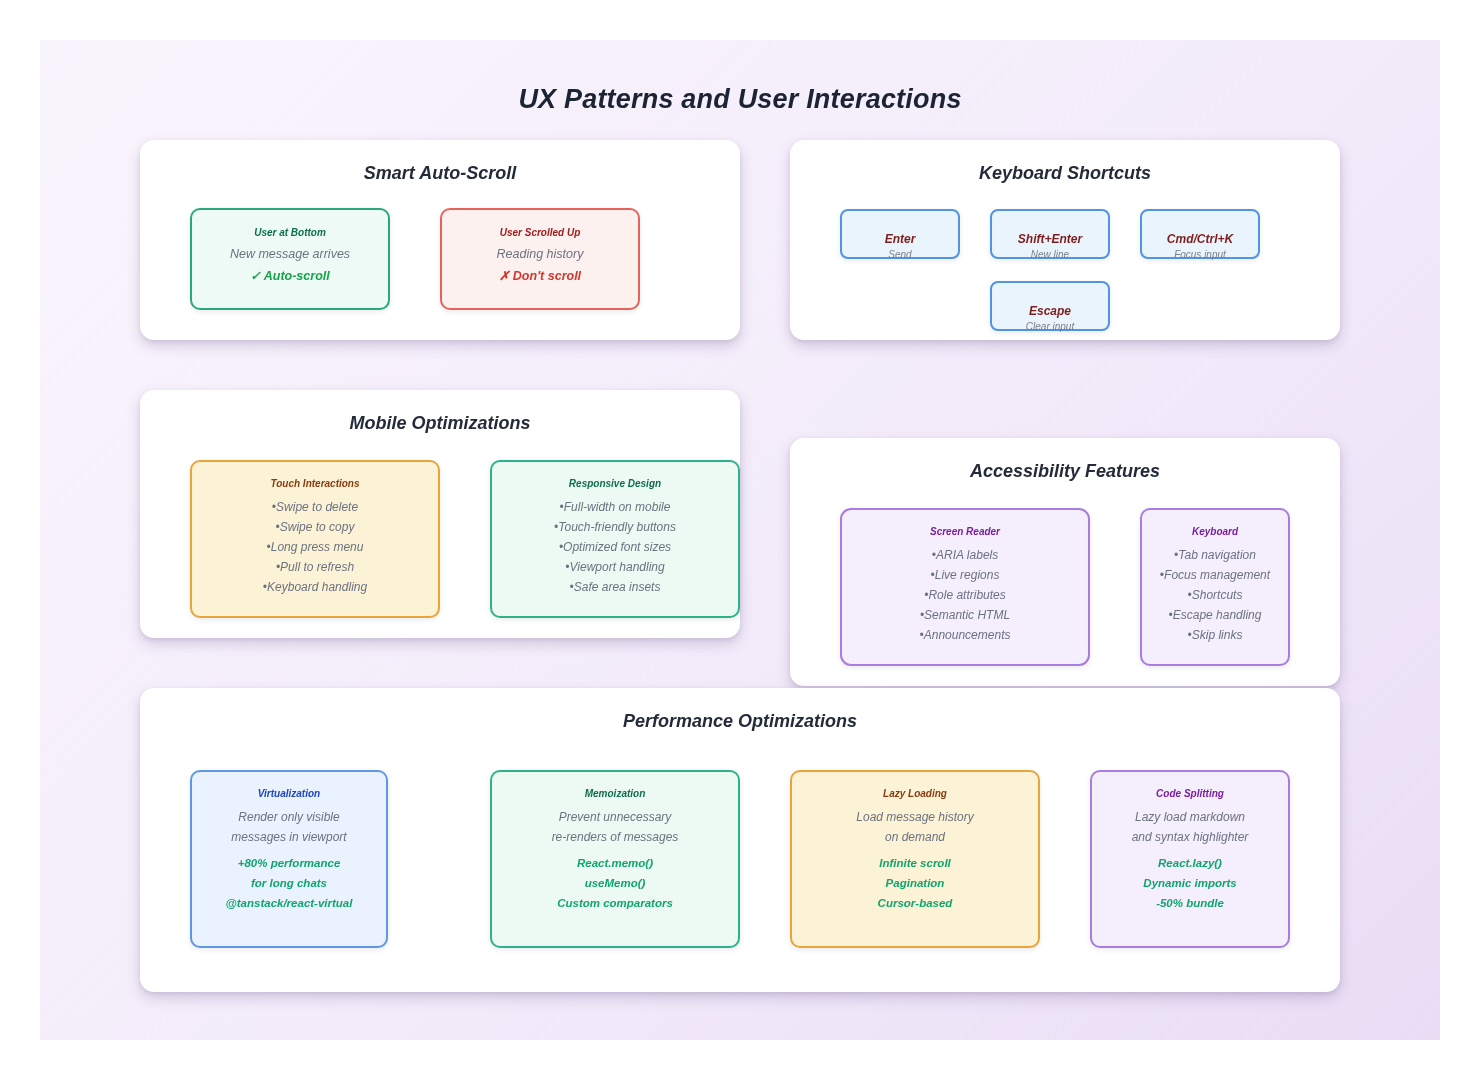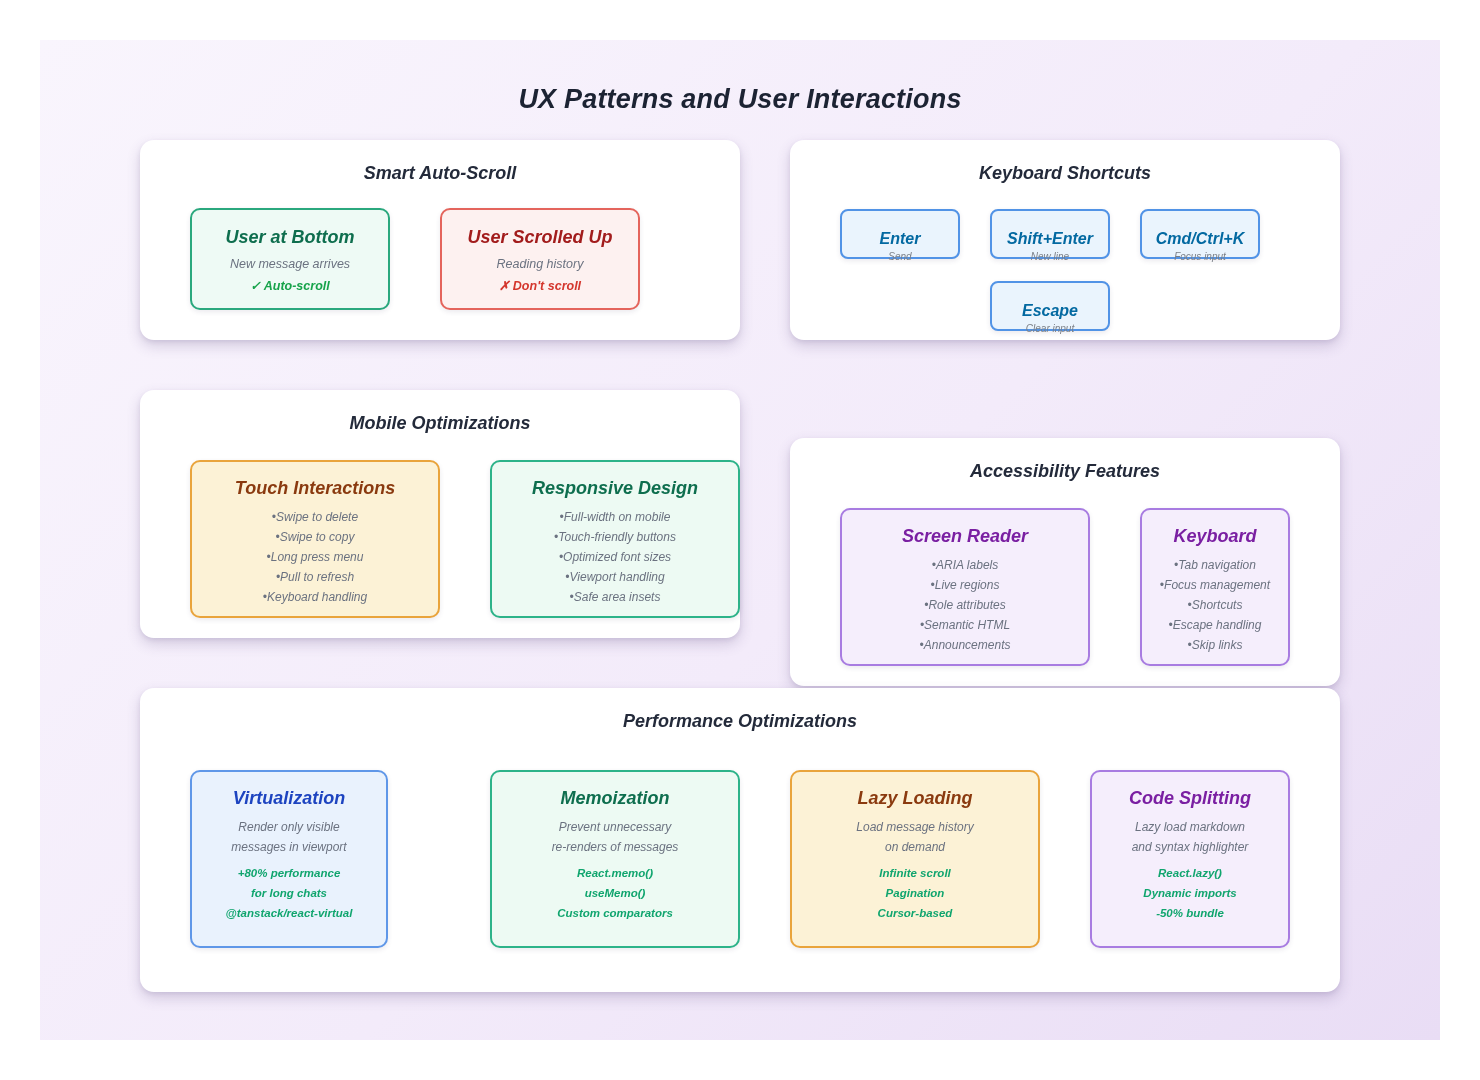--- a/index.html
+++ b/index.html
@@ -30,21 +30,21 @@
   #panel-auto-scroll   { left:100px; top:100px; width:600px; height:200px; }
   #panel-shortcuts     { left:750px; top:100px; width:550px; height:200px; }
   #panel-mobile        { left:100px; top:350px; width:600px; height:248px; }
   #panel-accessibility { left:750px; top:350px; width:550px; height:248px;margin-top:48px; }
   #panel-performance   { left:100px; top:648px; width:1200px; height:304px; }
 
   .card {
     position:absolute; border:2px solid; border-radius:10px; text-align:center;
     box-shadow:0 2px 5px rgba(60,50,90,0.10);
   }
-  .card-title { font-size:18px; font-weight:bold;text-align:center; }
+  .card-title { font-size:10px; font-weight:bold;text-align:center; }
 
   
   .v-green  { border-color:#2aa87d; background:#eefaf5; } .v-green  .card-title { color:#0e6e4e; }
   .v-red    { border-color:#e4645c; background:#fdf1f0; } .v-red    .card-title { color:#a21c1c; }
   .v-amber  { border-color:#e9a43c; background:#fcf2d6; } .v-amber  .card-title { color:#8a3a0f; }
   .v-mint   { border-color:#2db389; background:#edfaf3; } .v-mint   .card-title { color:#0e6e4e; }
   .v-purple { border-color:#a87ce1; background:#f5eefc; } .v-purple .card-title { color:#7a1fa2; }
   .v-blue   { border-color:#5f97e8; background:#e9f2fd; } .v-blue   .card-title { color:#1d44c0; }
 
   
@@ -60,28 +60,28 @@
   .key-card {
     position:absolute; width:120px; height:50px;
     border:2px solid #5193e6; background:#eaf4fd; border-radius:8px;
     display:flex; flex-direction:column; justify-content:center; text-align:center;
     box-shadow:0 2px 5px rgba(60,50,90,0.10);
   }
   #key-enter  { left:50px;  top:69px; }
   #key-shift  { left:200px; top:69px; }
   #key-cmdk   { left:350px; top:69px; }
   #key-escape { left:200px; top:141px; }
-  .key-label  { font-size:16px; font-weight:bold; color:#0369a1;margin-top:24px; }
+  .key-label  { font-size:12px; font-weight:bold; color:#7f1d1d;margin-top:24px; }
   .key-action { margin-top:3px; font-size:10px; color:#7a7f87; }
 
   
   .list-card { top:70px; height:158px; padding-top:16px; }
   #card-touch      { left:50px;  width:250px; }
   #card-responsive { left:350px; width:250px; }
-  #card-screenreader { left:50px;  width:250px; }
+  #card-screenreader { left:50px;  width:250px;border-radius:11px; }
   #card-keyboard     { left:350px; width:150px; }
   .list-card ul { list-style:none; margin-top:8px; }
   .list-card li { font-size:12px; line-height:20px; color:#6b7280; }
   .list-card li::before { content:"\2022 "; }
 
   
   .perf-card { top:82px; height:178px; padding-top:16px; }
   #card-virtualization { left:50px;  width:198px; }
   #card-memoization    { left:350px; width:250px; }
   #card-lazyloading    { left:650px; width:250px; }

